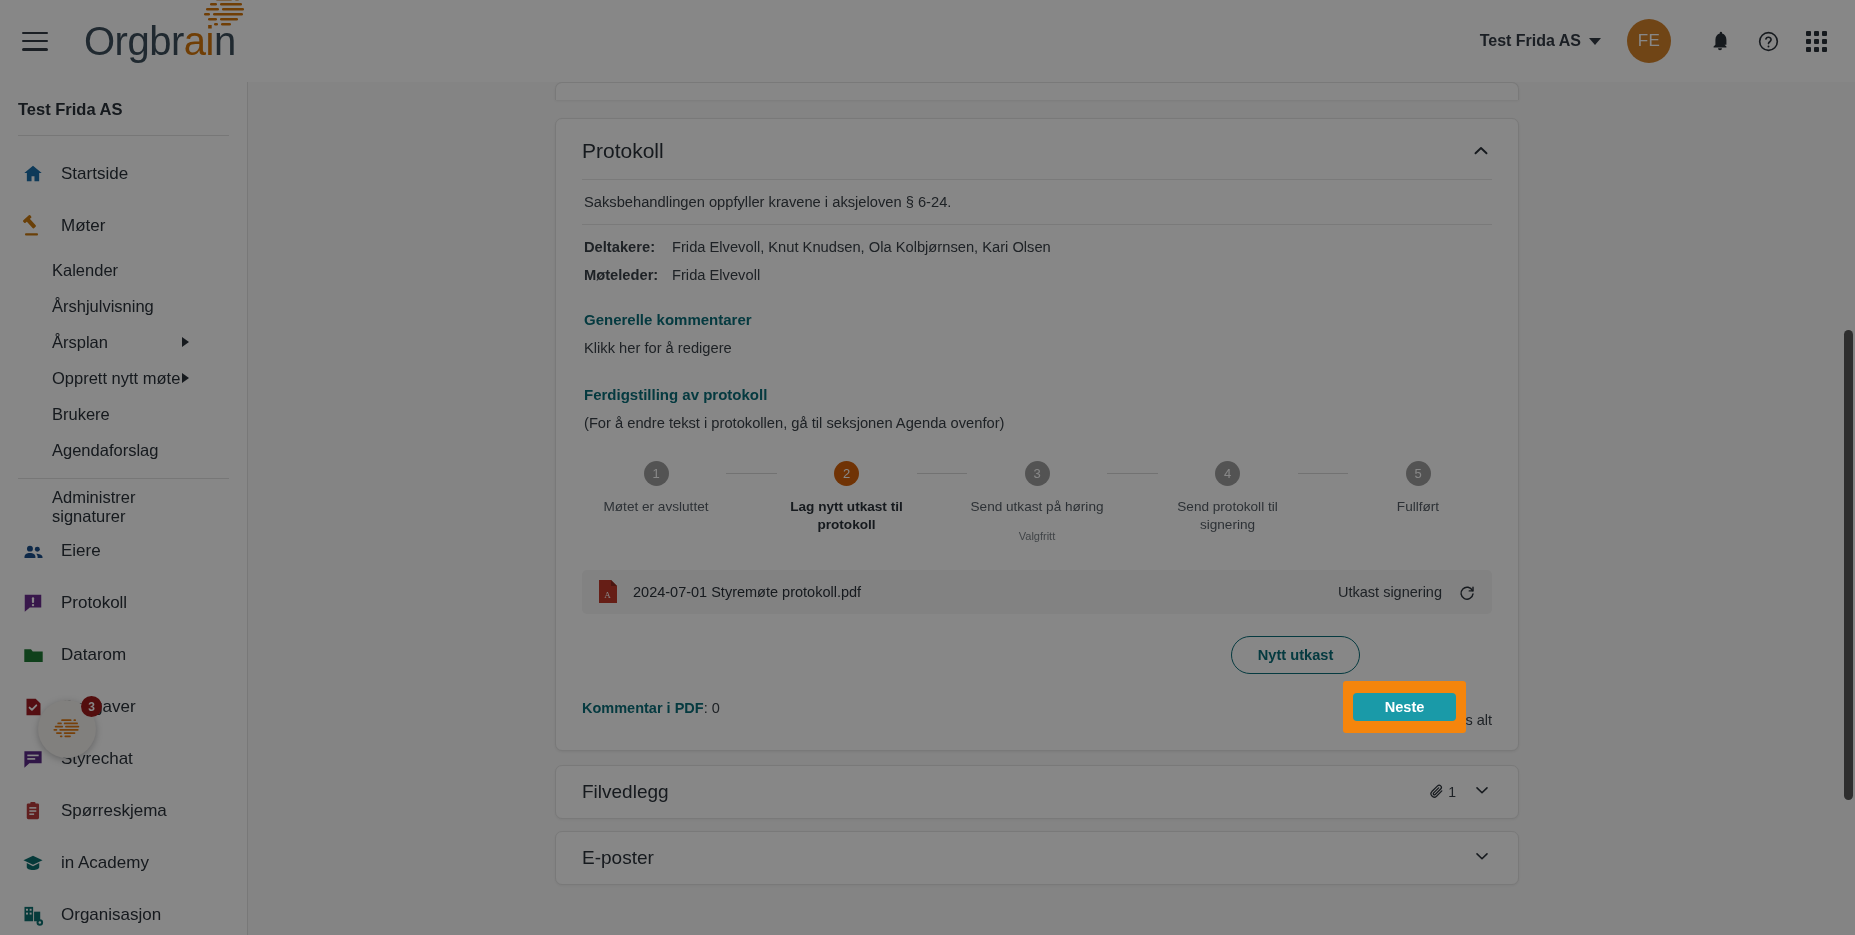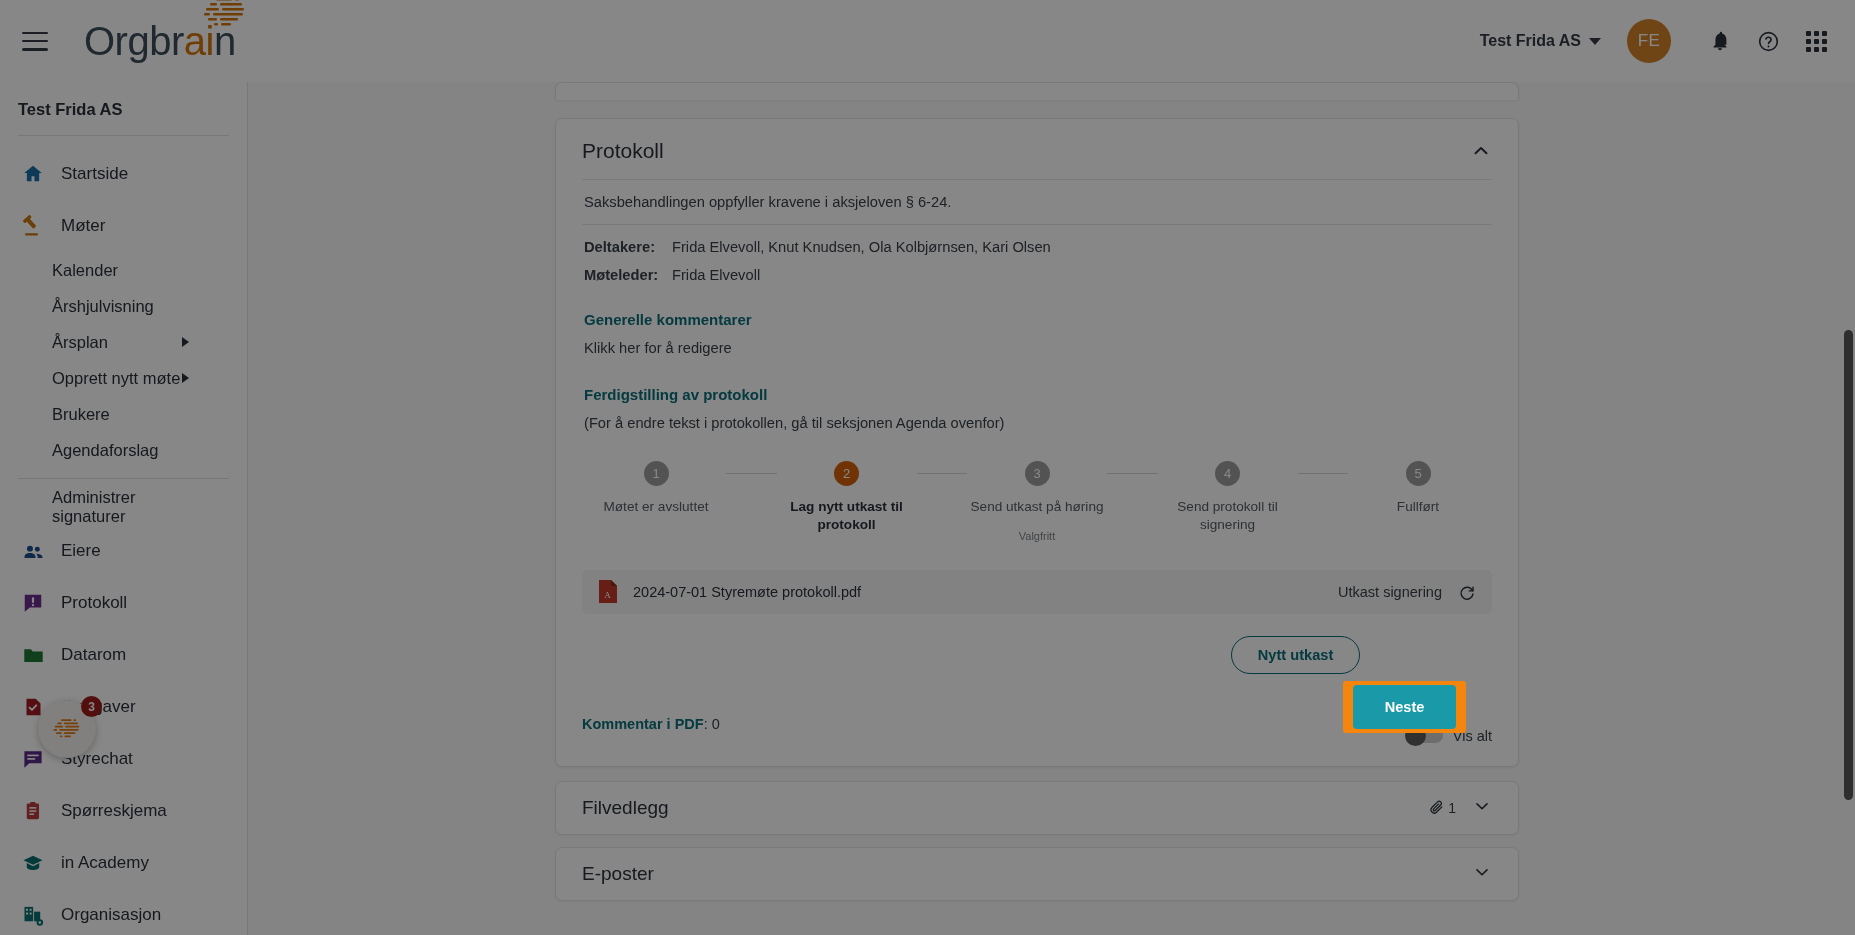--- a/index.html
+++ b/index.html
@@ -205,21 +205,21 @@
   
   .btn-row { display:flex; justify-content:flex-end; align-items:flex-start; margin-top: 22px; gap: 0px; }
   .btn-outline {
     border: 1px solid #0b6e79; color: #0b6e79; background: #fff;
     border-radius: 22px; height: 38px; padding: 0 26px;
     font-size: 14.6px; font-weight: bold; cursor:pointer;
     font-family: "Liberation Sans", sans-serif;
   }
   .btn-primary {
     background: #1a9aa8; color:#fff; border: none;
-    border-radius: 4px; height: 44px; padding: 0 32px;
+    border-radius: 4px; height: 28px; padding: 0 32px;
     font-size: 14.6px; font-weight: bold; cursor:pointer;
     font-family: "Liberation Sans", sans-serif;
   }
   .neste-wrap {
     margin-left: 16px;
     padding: 6px;
     border-radius: 3px;
   }
 
   .bottom-row { display:flex; align-items:flex-start; margin-top: 24px; }

